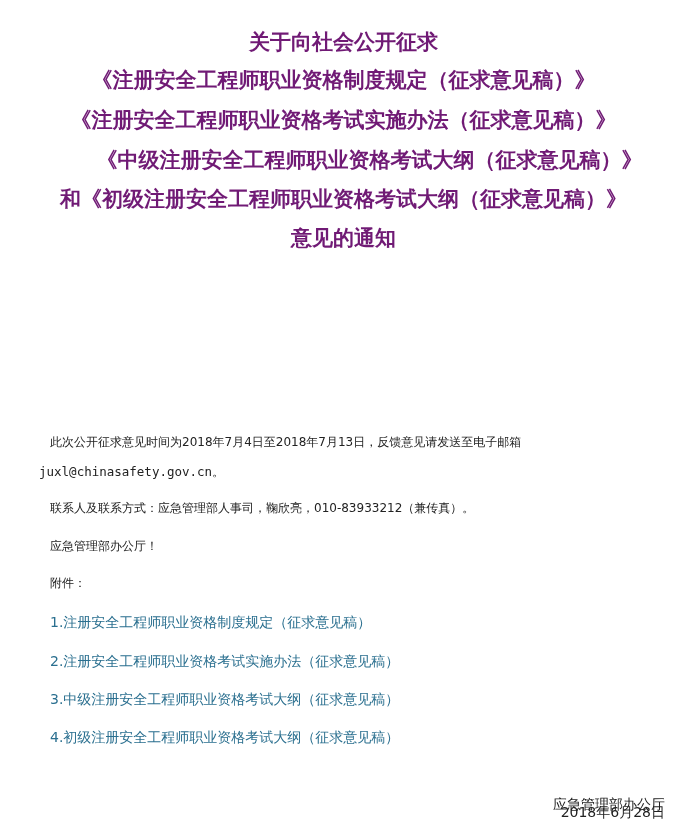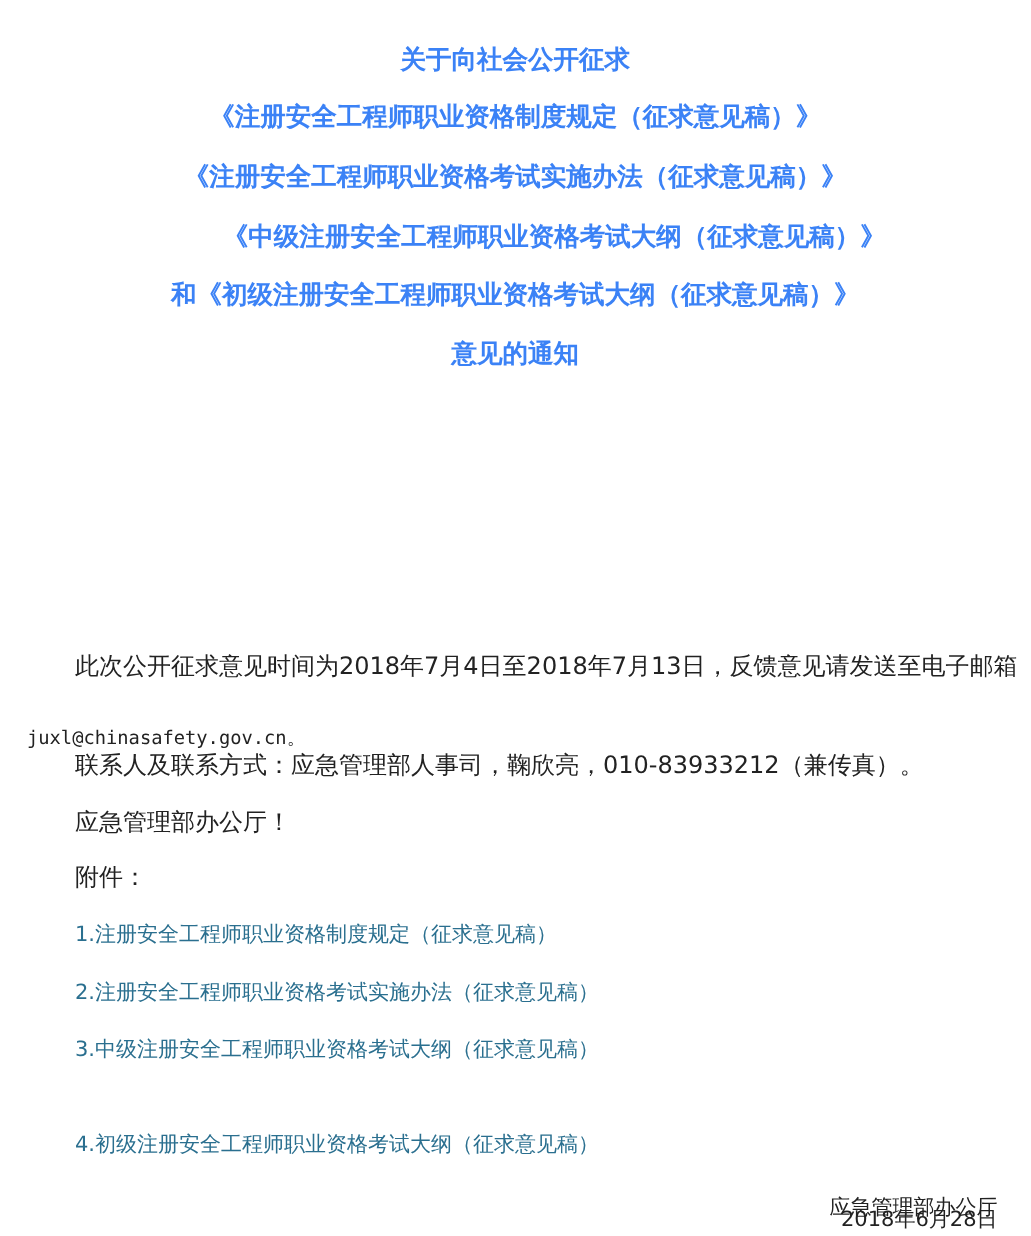--- a/index.html
+++ b/index.html
@@ -1,32 +1,32 @@
 <!DOCTYPE html>
 <html><head>
   <meta charset="utf-8">
   <style>
     html, body { margin: 0; padding: 0; background: #ffffff; }
     body { width: 687px; height: 824px; overflow: hidden; position: relative; color: #222; }
     .doc { position: absolute; left: 0; top: 0; width: 687px; height: 824px; }
     .title-line {
       position: absolute; left: 0; width: 687px; text-align: center;
       font-family: "DejaVu Serif", "Liberation Serif", serif;
-      font-weight: bold; font-size: 17px; color: #3b82f6; white-space: nowrap;
+      font-weight: bold; font-size: 21px; color: #701a75; white-space: nowrap;
     }
     .para {
       position: absolute; left: 18px; width: 652px;
       font-family: "DejaVu Sans", "Liberation Sans", sans-serif;
       font-size: 14px; color: #222; line-height: 27px;
       text-indent: 30px; margin: 0; letter-spacing: 0.2px;
     }
     .line {
       position: absolute; left: 50px;
       font-family: "DejaVu Sans", "Liberation Sans", sans-serif;
-      font-size: 16px; color: #222; white-space: nowrap;
+      font-size: 12px; color: #222; white-space: nowrap;
     }
     .email {
       position: absolute; left: 18px;
       font-family: "DejaVu Sans Mono", "Liberation Mono", monospace;
       font-size: 12.5px; color: #222; white-space: nowrap;
     }
     .attach-link {
       position: absolute; left: 50px;
       font-family: "DejaVu Sans", "Liberation Sans", sans-serif;
       font-size: 14px; color: #2a6f8f; white-space: nowrap; cursor: pointer;
@@ -44,26 +44,26 @@
 <div class="doc">
   <div class="title-line" style="top:28px;">关于向社会公开征求</div>
   <div class="title-line" style="top:106px;">《注册安全工程师职业资格考试实施办法（征求意见稿）》</div>
   <div class="title-line" style="top:66px;">《注册安全工程师职业资格制度规定（征求意见稿）》</div>
   <div class="title-line" style="top:146px;padding-left:26px;">《中级注册安全工程师职业资格考试大纲（征求意见稿）》</div>
   <div class="title-line" style="top:185px;">和《初级注册安全工程师职业资格考试大纲（征求意见稿）》</div>
   <div class="title-line" style="top:224px;">意见的通知</div>
 
 
   <div class="line" style="top:434px;">此次公开征求意见时间为2018年7月4日至2018年7月13日，反馈意见请发送至电子邮箱</div>
-  <div class="email" style="top:484px;">juxl@chinasafety.gov.cn。</div>
+  <div class="email" style="top:464px;margin-left:21px;">juxl@chinasafety.gov.cn。</div>
 
   <div class="line" style="top:500px;">联系人及联系方式：应急管理部人事司，鞠欣亮，010-83933212（兼传真）。</div>
   <div class="line" style="top:538px;">应急管理部办公厅！</div>
   <div class="line" style="top:575px;">附件：</div>
 
   <a class="attach-link" style="top:614px;">1.注册安全工程师职业资格制度规定（征求意见稿）</a>
   <a class="attach-link" style="top:653px;">2.注册安全工程师职业资格考试实施办法（征求意见稿）</a>
   <a class="attach-link" style="top:691px;">3.中级注册安全工程师职业资格考试大纲（征求意见稿）</a>
-  <a class="attach-link" style="top:729px;margin-top:25px;">4.初级注册安全工程师职业资格考试大纲（征求意见稿）</a>
+  <a class="attach-link" style="top:729px;">4.初级注册安全工程师职业资格考试大纲（征求意见稿）</a>
 
   <div class="right-line" style="top:768px;margin-top:28px;">应急管理部办公厅</div>
   <div class="right-line" style="top:804px;">2018年6月28日</div>
 </div>
 
 </body></html>

